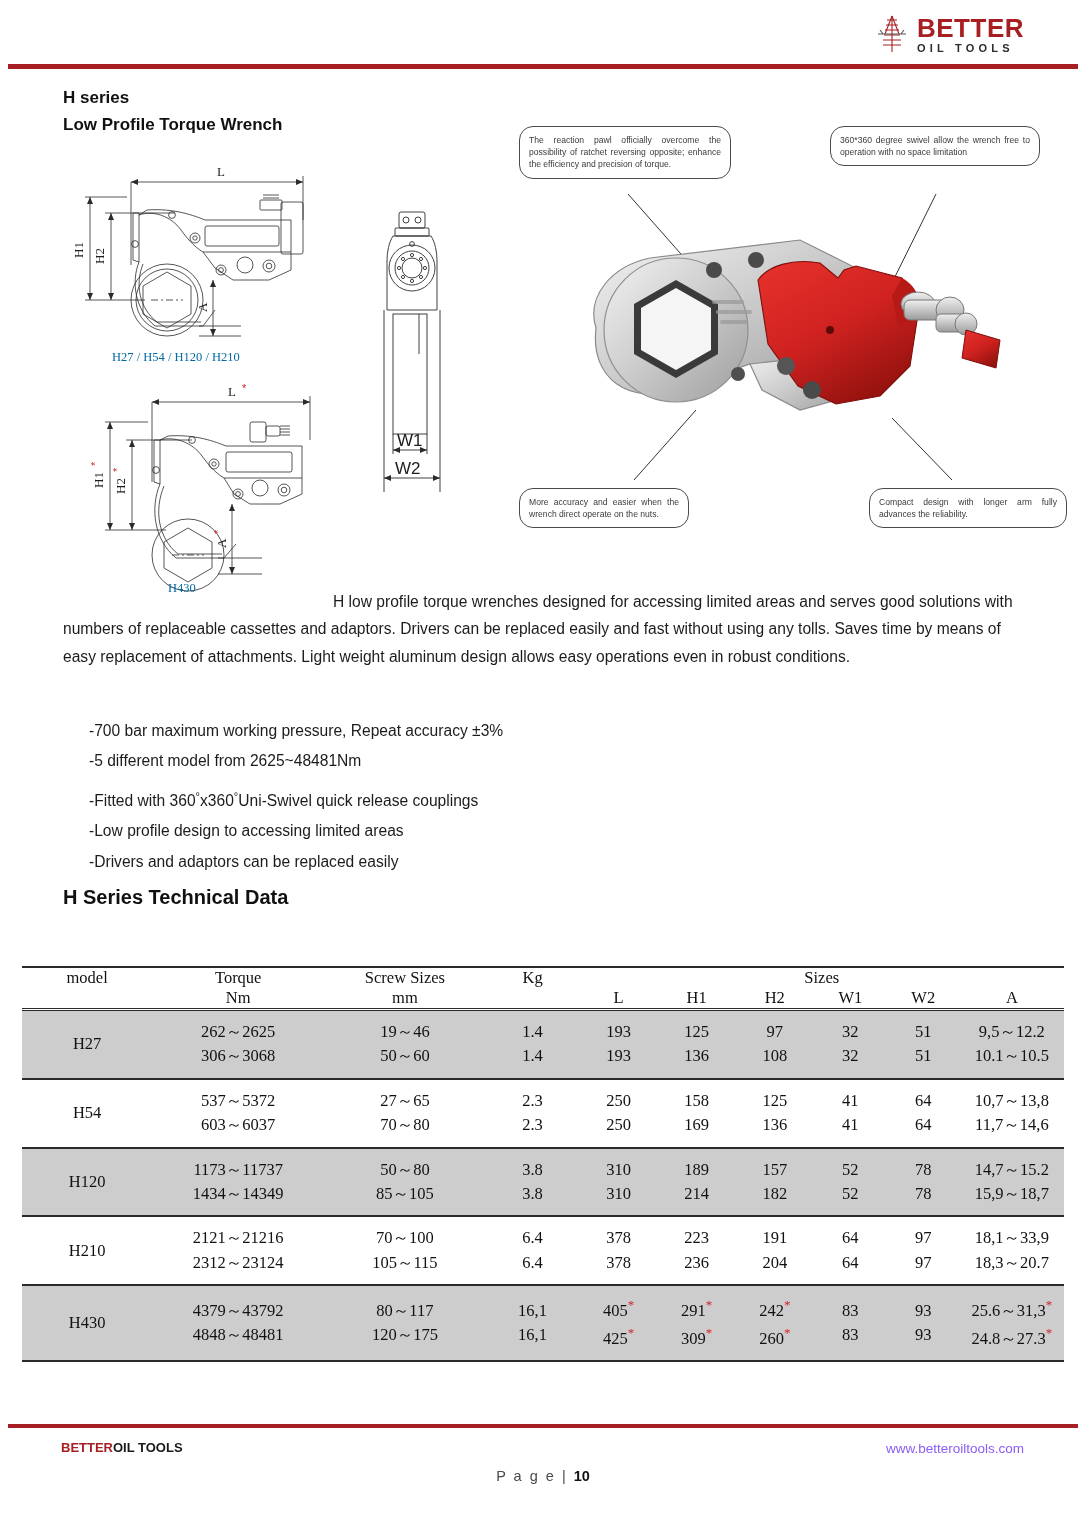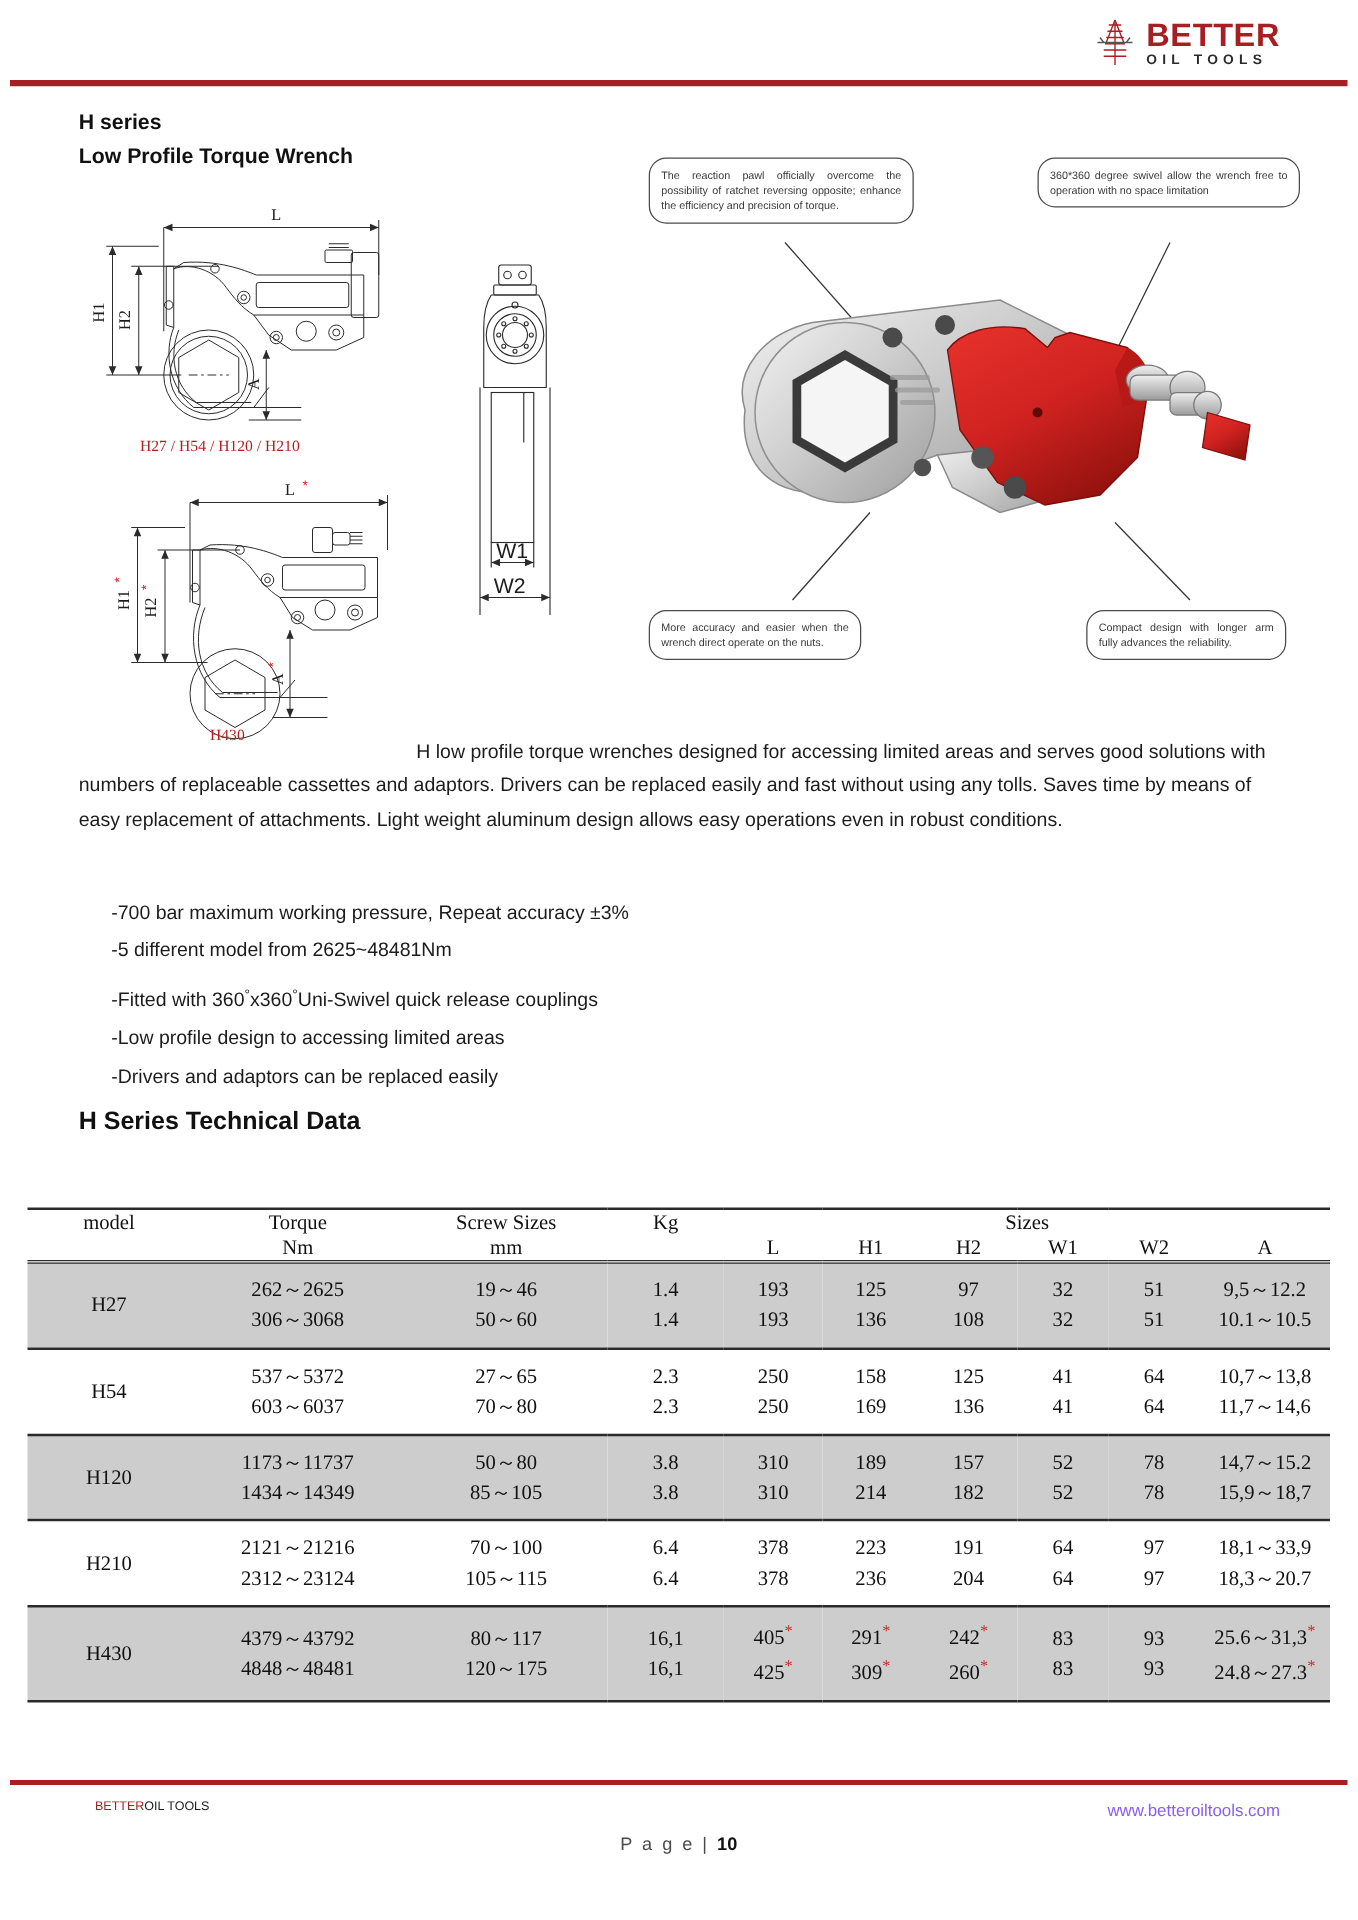--- a/index.html
+++ b/index.html
@@ -68,21 +68,21 @@
     font-size: 17px;
     font-weight: bold;
     color: #111;
   }
 
   
   .drawings { position: absolute; left: 0; top: 160px; width: 500px; height: 440px; }
   .dwg-caption {
     position: absolute;
     font-size: 12.5px;
-    color: #b91c1c;
+    color: #0369a1;
     font-family: "Liberation Serif", serif;
     white-space: nowrap;
   }
   .dwg-cap-1 { left: 112px; top: 190px; }
   .dwg-cap-2 { left: 168px; top: 421px; }
 
   
   .photo-area { position: absolute; left: 500px; top: 118px; width: 586px; height: 430px; }
 
   .callout {
@@ -93,21 +93,21 @@
     padding: 7px 9px;
     font-size: 8.6px;
     line-height: 1.42;
     color: #3a3a3a;
     font-family: "Liberation Sans", sans-serif;
     text-align: justify;
   }
   .co-tl { left: 19px; top: 8px; width: 212px; }
   .co-tr { left: 330px; top: 8px; width: 210px; }
   .co-bl { left: 19px; top: 370px; width: 170px; }
-  .co-br { left: 369px; top: 370px; width: 160px; }
+  .co-br { left: 369px; top: 370px; width: 198px; }
 
   
   .body-text {
     position: absolute;
     left: 63px;
     top: 588px;
     width: 962px;
     font-size: 15.6px;
     line-height: 1.76;
     color: #1c1c1c;
@@ -186,24 +186,24 @@
   
   .footer-rule {
     position: absolute;
     left: 8px; right: 8px;
     top: 1424px;
     height: 4px;
     background: #a81f23;
   }
   .footer-brand {
     position: absolute;
-    left: 76px;
+    left: 61px;
     top: 1440px;
-    font-size: 10px;
-    font-weight: normal;
+    font-size: 13px;
+    font-weight: bold;
   }
   .fb-red { color: #a81f23; }
   .fb-dark { color: #1a1a1a; }
   .footer-url {
     position: absolute;
     right: 62px;
     top: 1441px;
     font-size: 13.5px;
     color: #8b5cf6;
     margin-left: 16px;

